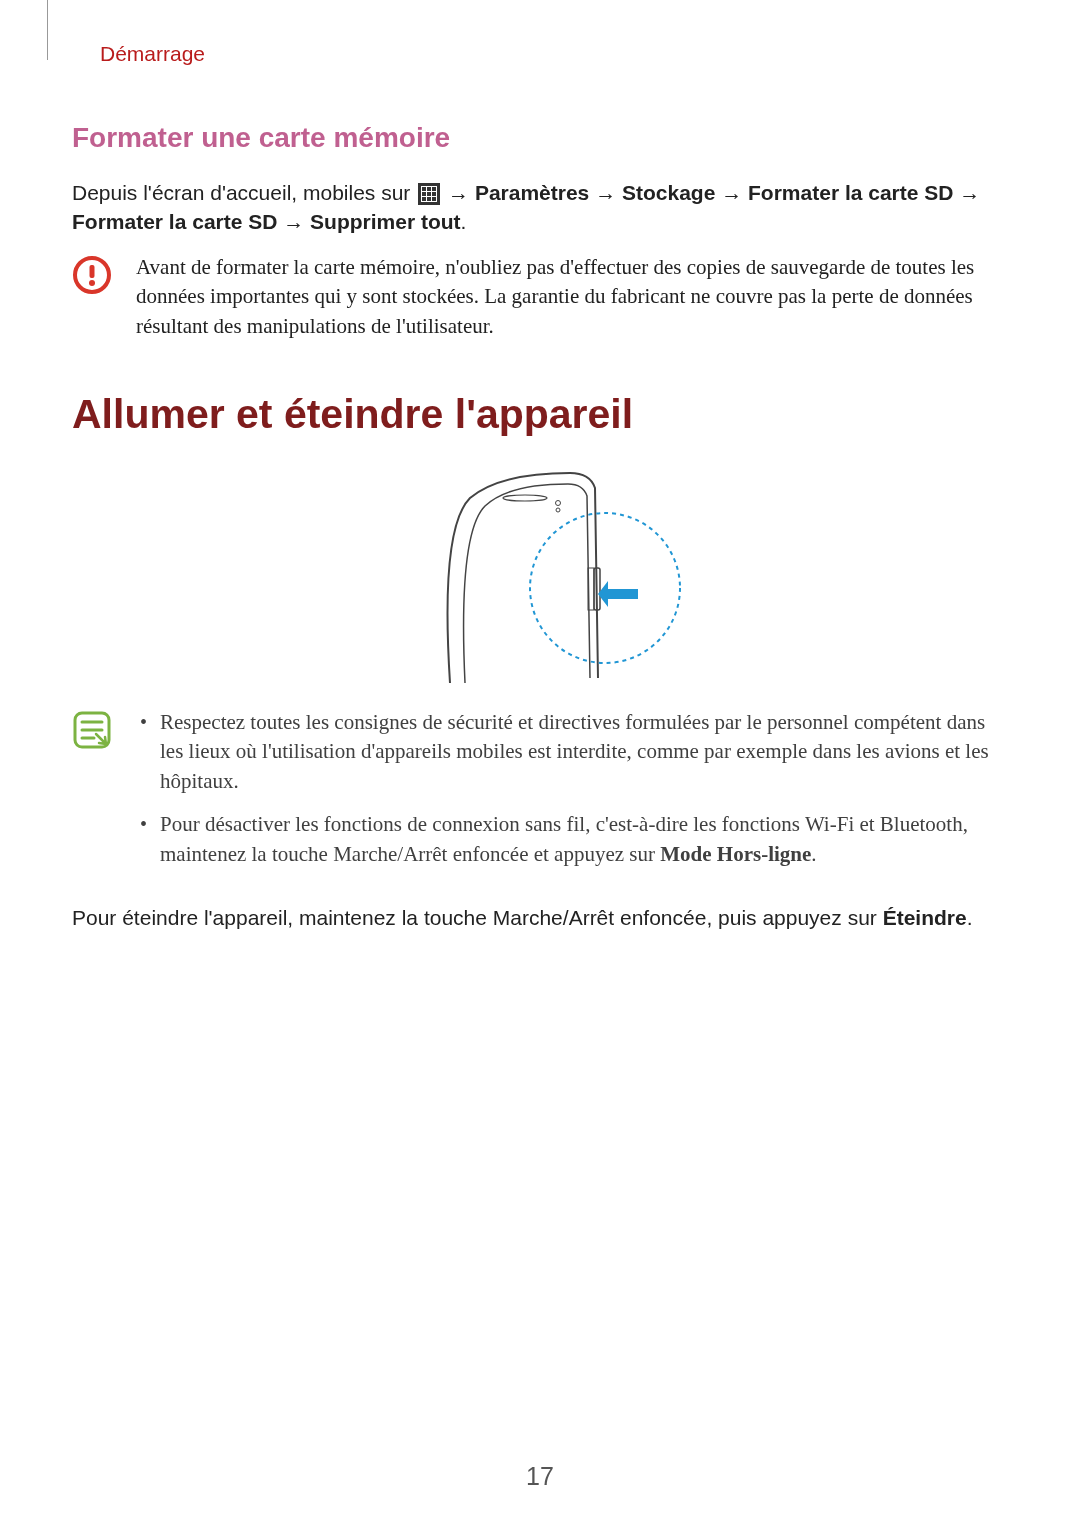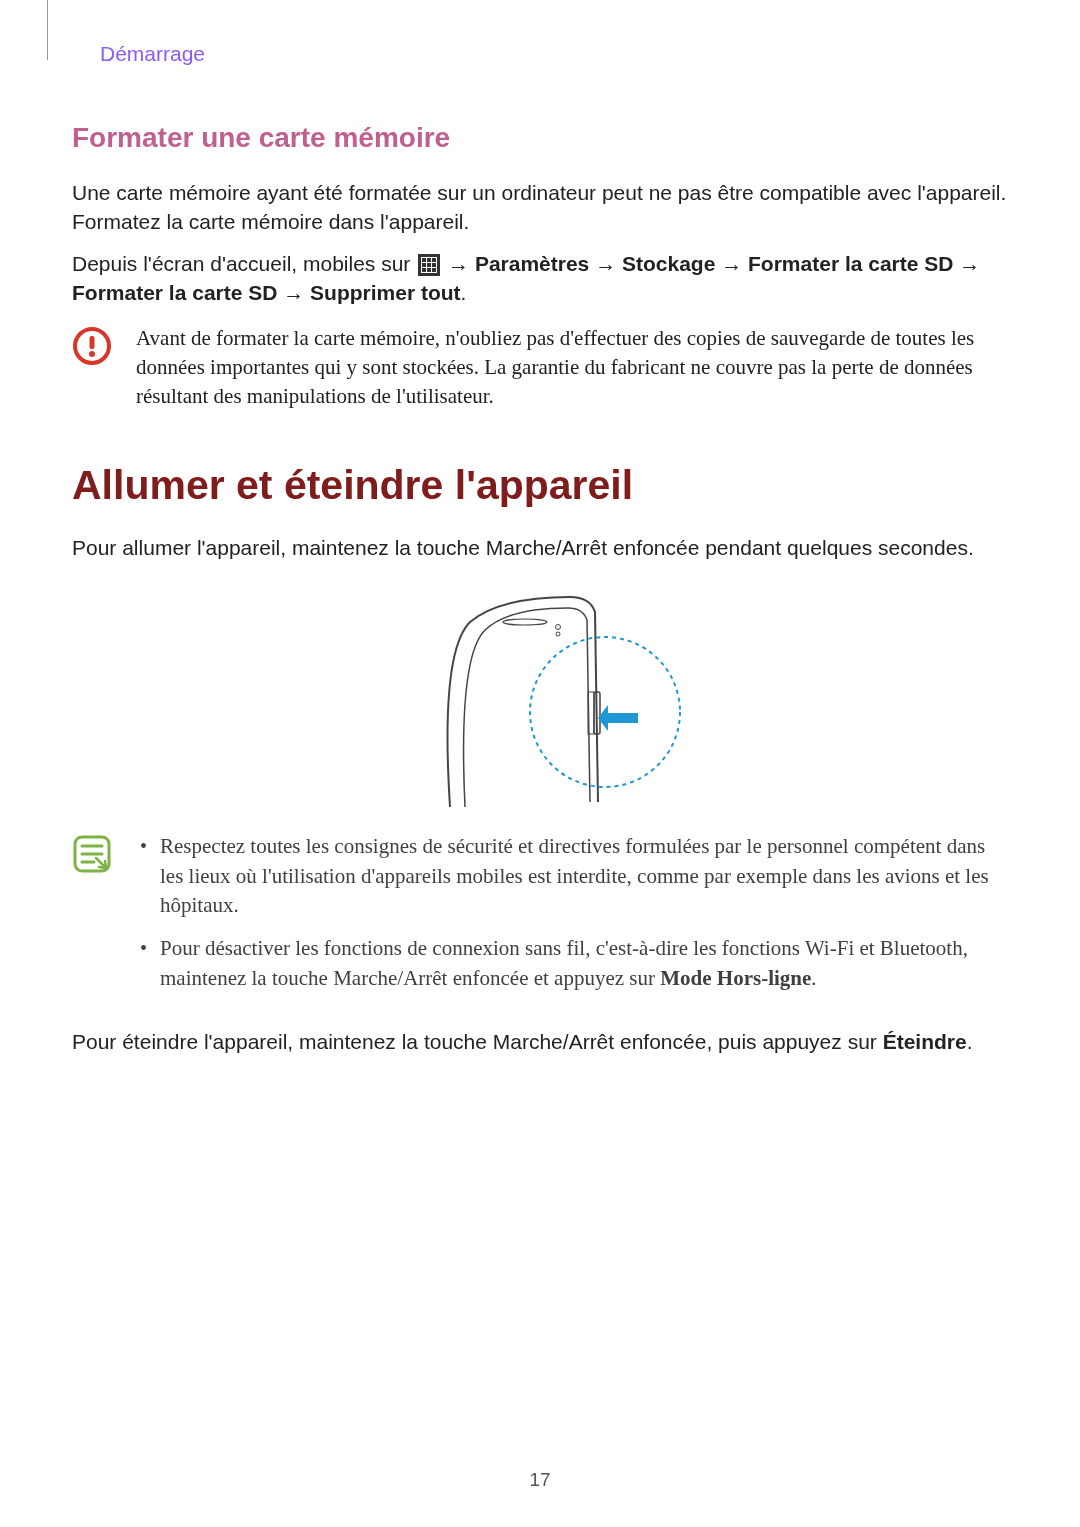--- a/index.html
+++ b/index.html
@@ -19,21 +19,21 @@
       left: 47px;
       top: 0;
       width: 1px;
       height: 60px;
       background: #999;
     }
     .content {
       padding: 42px 72px 0 72px;
     }
     .breadcrumb {
-      color: #8b5cf6;
+      color: #b91c1c;
       font-size: 21px;
       margin-bottom: 56px;
       margin-left: 28px;
     }
     .section-title {
       color: #c06090;
       font-size: 28px;
       font-weight: bold;
       margin-bottom: 24px;
     }
@@ -120,38 +120,37 @@
       top: 0;
       font-size: 20px;
     }
     .page-number {
       position: absolute;
       bottom: 36px;
       left: 0;
       right: 0;
       text-align: center;
       color: #555;
-      font-size: 19px;
+      font-size: 25px;
     }
     .para-spaced {
       margin-bottom: 12px;
     }
   </style>
 </head>
 <body>
 
 <div class="left-border"></div>
 
 <div class="content">
 
   <div class="breadcrumb">Démarrage</div>
 
   <div class="section-title">Formater une carte mémoire</div>
 
-  <p class="body-text">Une carte mémoire ayant été formatée sur un ordinateur peut ne pas être compatible avec l'appareil. Formatez la carte mémoire dans l'appareil.</p>
 
   <p class="body-text">
     <span>Depuis l'écran d'accueil, mobiles sur </span><span class="inline-icon"></span>
     <span class="arrow">→</span>
     <span class="bold">Paramètres</span>
     <span class="arrow">→</span>
     <span class="bold">Stockage</span>
     <span class="arrow">→</span>
     <span class="bold">Formater la carte SD</span>
     <span class="arrow">→</span>
@@ -167,21 +166,20 @@
         <rect x="17.5" y="10" width="5" height="13" rx="2" fill="#d9362a"></rect>
         <circle cx="20" cy="28" r="3" fill="#d9362a"></circle>
       </svg>
     </div>
     <div class="callout-text">Avant de formater la carte mémoire, n'oubliez pas d'effectuer des copies de sauvegarde de toutes les données importantes qui y sont stockées. La garantie du fabricant ne couvre pas la perte de données résultant des manipulations de l'utilisateur.</div>
   </div>
 
   <div class="main-heading">Allumer et éteindre l'appareil</div>
 
 
-  <p class="body-text">Pour allumer l'appareil, maintenez la touche Marche/Arrêt enfoncée pendant quelques secondes.</p>
 
   <div class="illustration">
     <svg width="300" height="220" viewBox="0 0 300 220">
 
       <path d="M 60 215 Q 50 60 80 30 Q 110 5 180 5 Q 200 5 205 20 L 208 210" fill="none" stroke="#444" stroke-width="2"></path>
       <path d="M 75 215 Q 68 65 95 38 Q 118 16 178 16 Q 193 16 197 28 L 200 210" fill="none" stroke="#444" stroke-width="1.5"></path>
 
       <ellipse cx="135" cy="30" rx="22" ry="3" fill="none" stroke="#444" stroke-width="1.2"></ellipse>
 
       <circle cx="168" cy="35" r="2.5" fill="none" stroke="#444" stroke-width="1"></circle>

